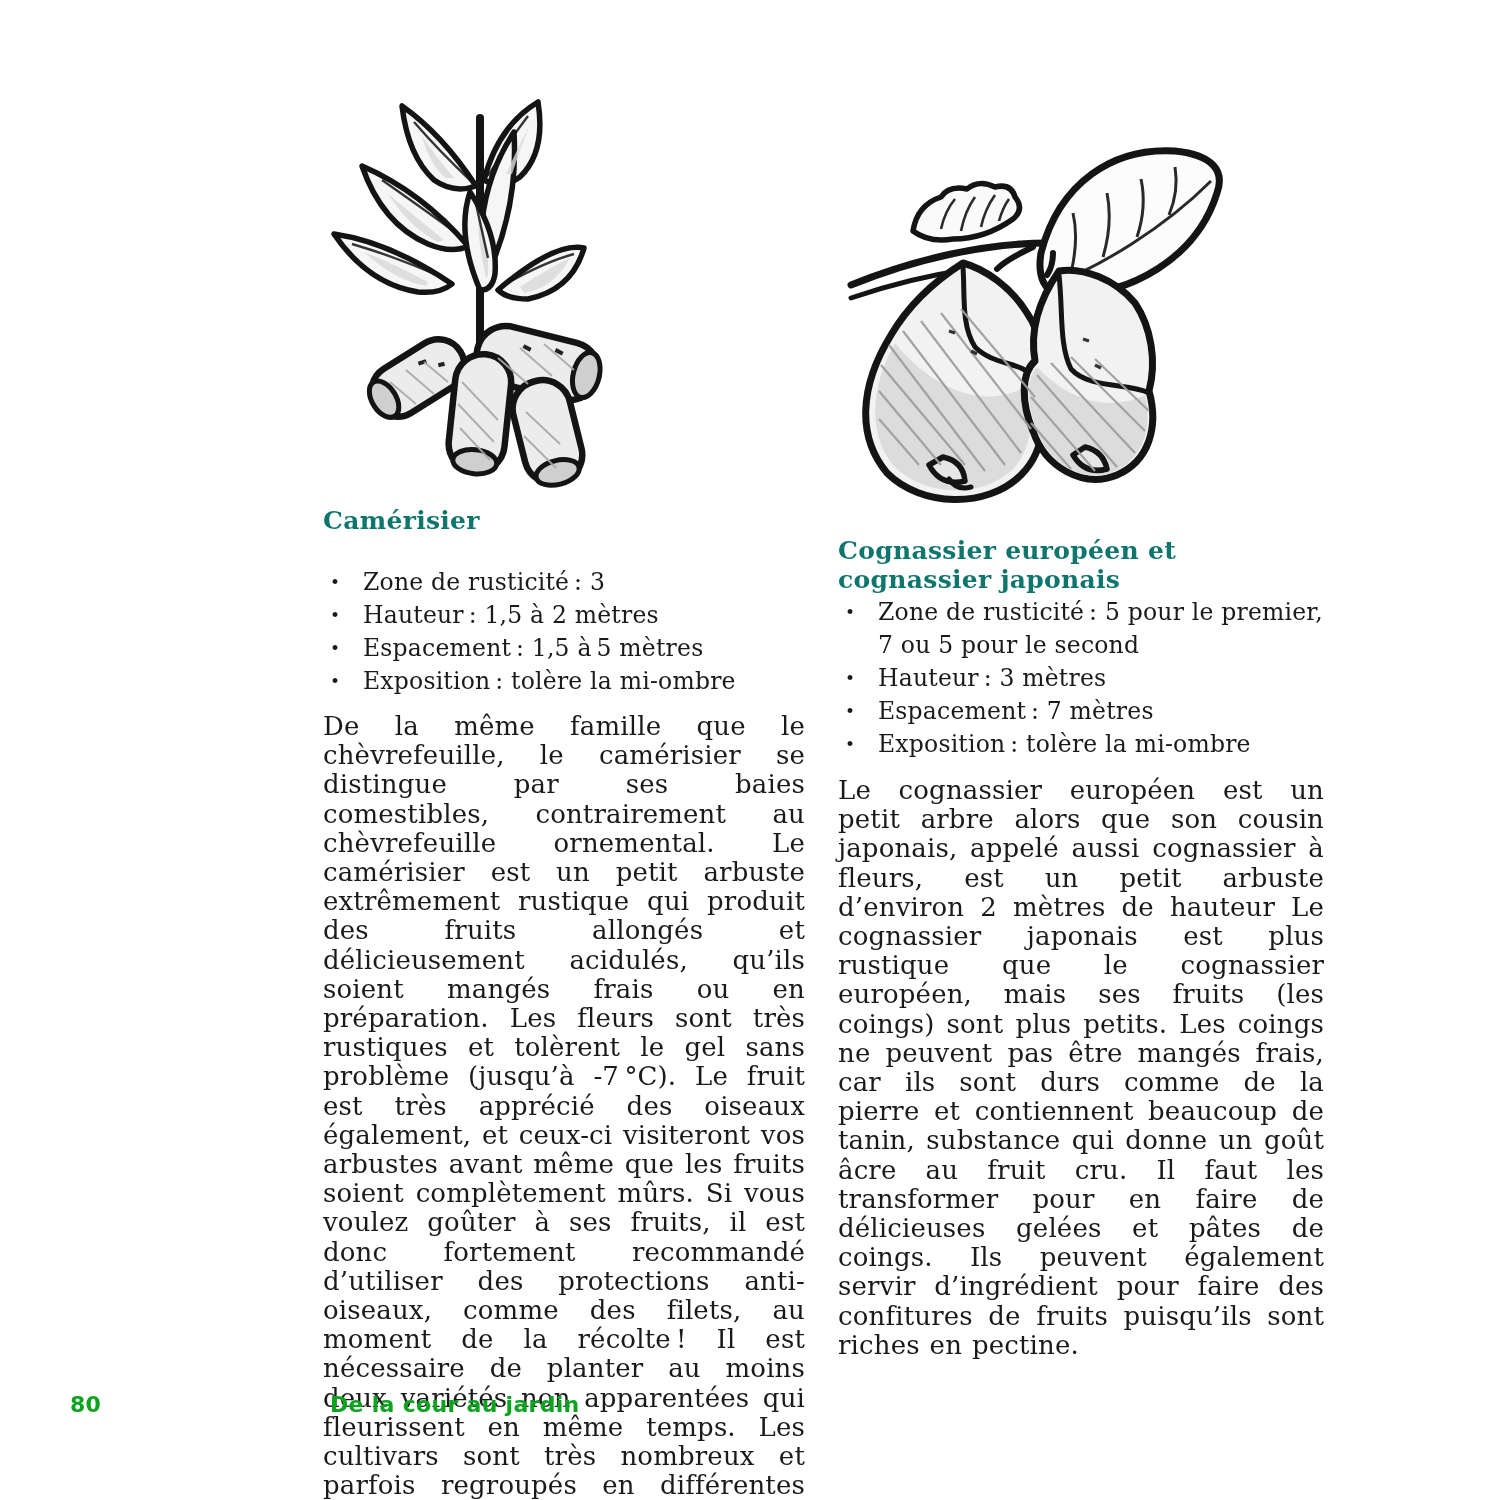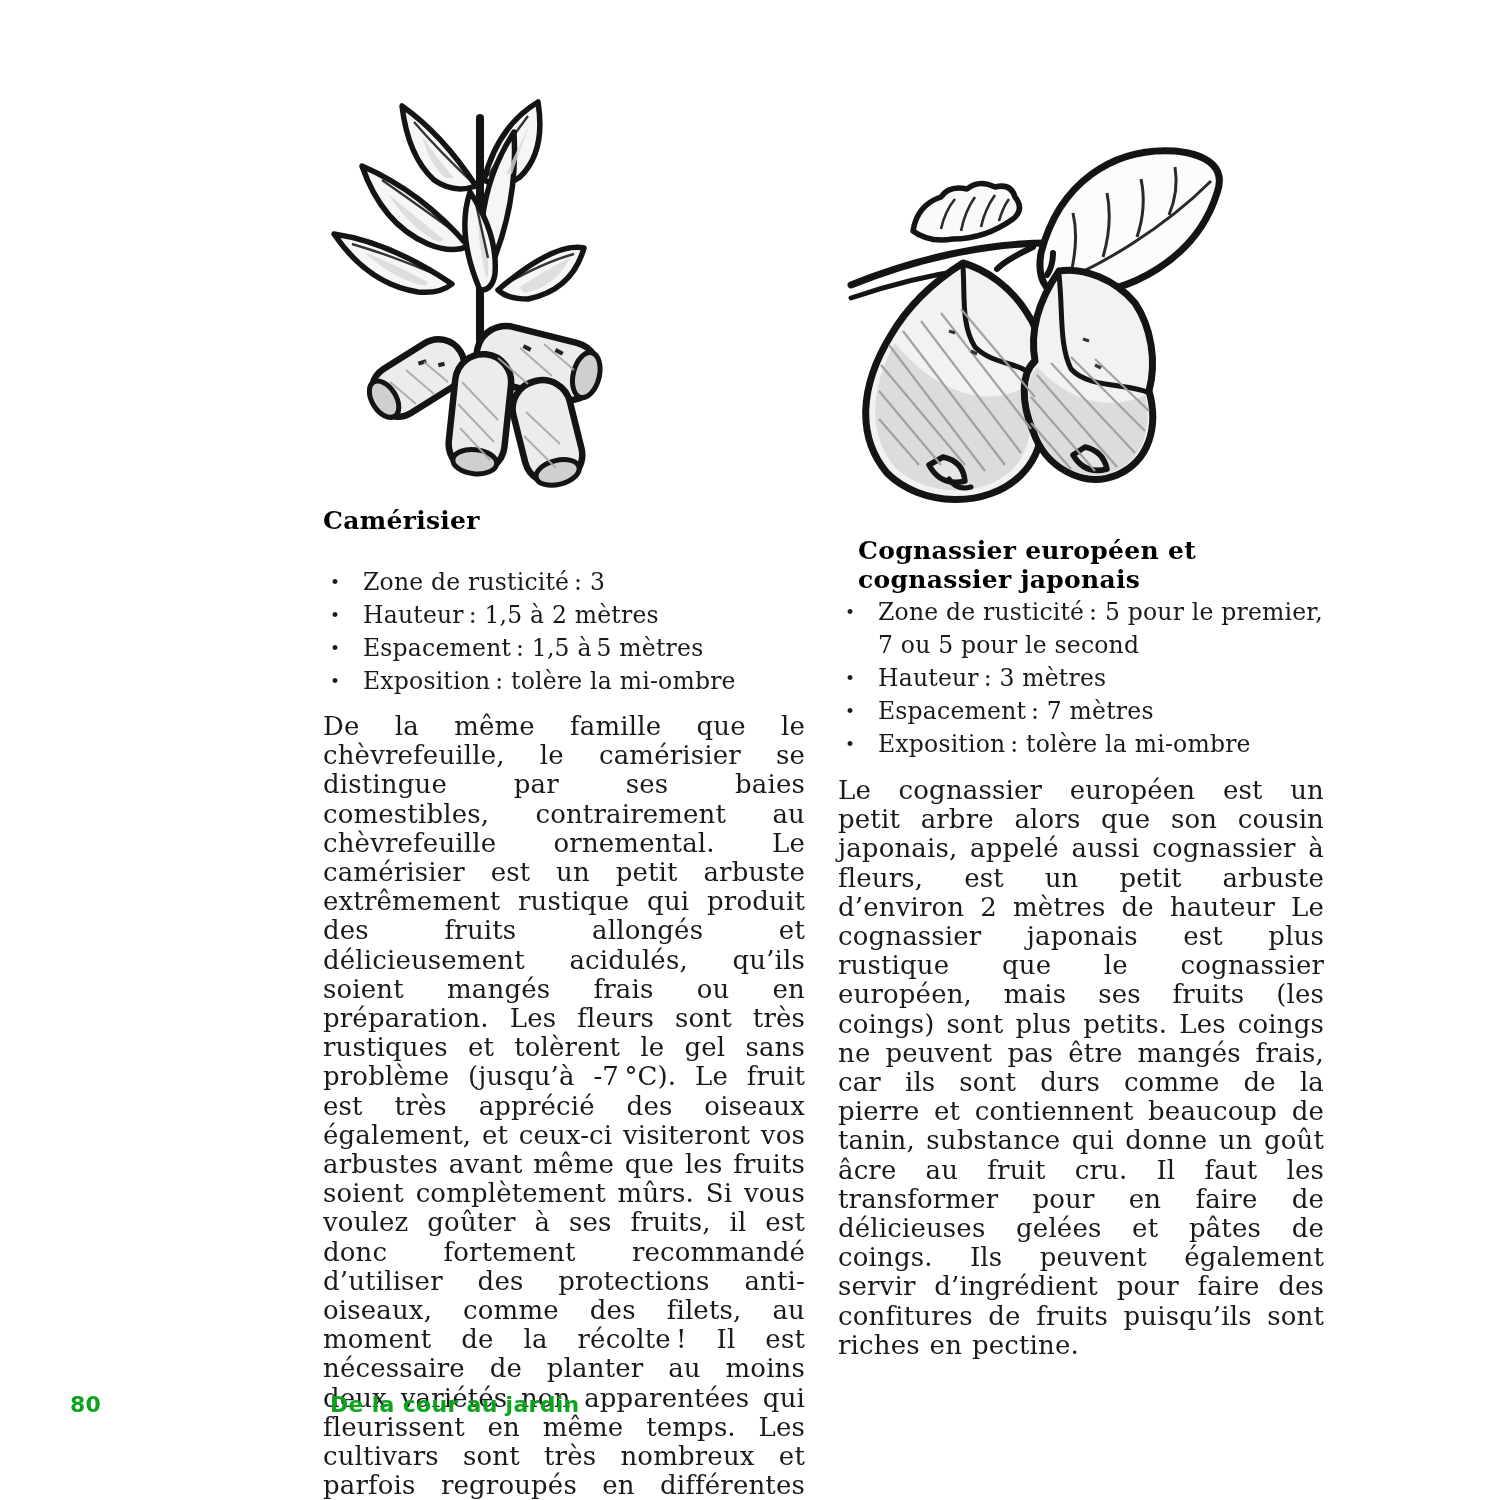--- a/index.html
+++ b/index.html
@@ -14,21 +14,21 @@
   .abs { position:absolute; }
 
   
   .illus svg { display:block; }
   .ink { stroke:#141414; stroke-linecap:round; stroke-linejoin:round; }
 
   
   .section-heading {
     font-size:25px;
     font-weight:bold;
-    color:#000000;
+    color:#0f766e;
     letter-spacing:0.3px;
   }
 
   
   .bullet-list { font-size:23.5px; line-height:33px; }
   .bullet-row { display:flex; align-items:flex-start; }
   .bullet-glyph {
     flex:none; width:33px; padding-left:7px;
     font-size:17px; line-height:33px; color:#1a1a1a;
   }
@@ -198,21 +198,21 @@
 
     <g stroke="#333" stroke-width="3.2">
       <line x1="104" y1="196" x2="110" y2="198"></line>
       <line x1="126" y1="216" x2="132" y2="219"></line>
       <line x1="238" y1="204" x2="244" y2="206"></line>
       <line x1="250" y1="230" x2="256" y2="233"></line>
     </g>
   </svg>
 </div>
 
-<div class="abs section-heading" style="left:838px; top:536px; width:500px;margin-left:20px;">Cognassier européen et cognassier japonais</div>
+<div class="abs section-heading" style="left:838px; top:536px; width:500px;">Cognassier européen et cognassier japonais</div>
 
 <div class="abs bullet-list" style="left:838px; top:596px; width:486px;">
   <div class="bullet-row">
     <span class="bullet-glyph">•</span>
     <span class="bullet-text">Zone de rusticité : 5 pour le premier, 7 ou 5 pour le second</span>
   </div>
   <div class="bullet-row">
     <span class="bullet-glyph">•</span>
     <span class="bullet-text">Hauteur : 3 mètres</span>
   </div>

